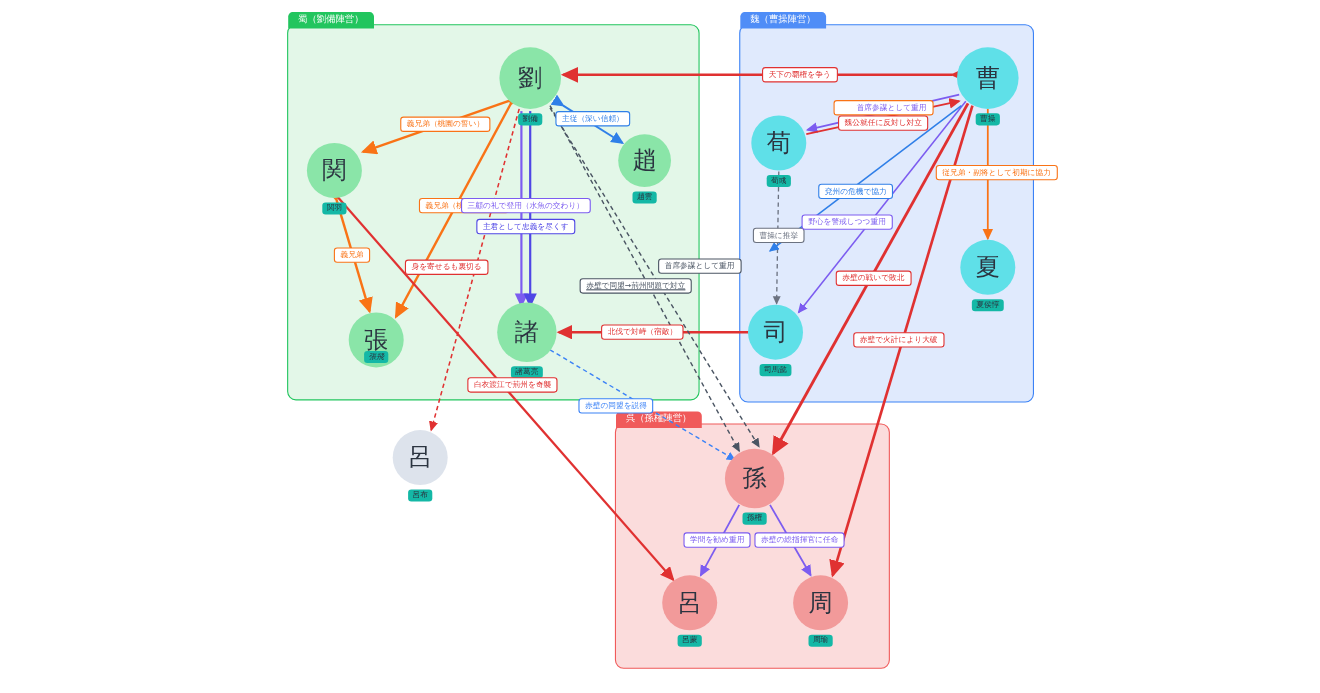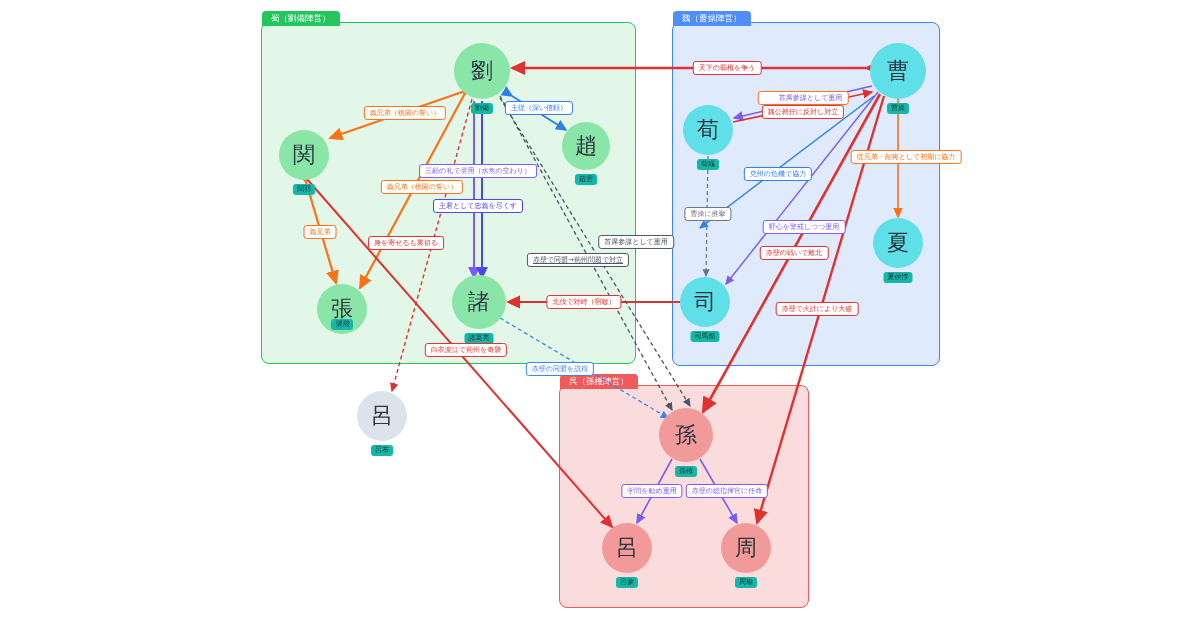--- a/index.html
+++ b/index.html
@@ -117,29 +117,29 @@
       <div class="sublabel" style="left: 746px; top: 577px;">周瑜</div>
       <div class="node" style="left: 357px; top: 391px; width: 50px; height: 50px; background: rgb(221, 227, 236);">呂</div>
       <div class="sublabel" style="left: 382px; top: 445px;">呂布</div>
     </div>
 
   <div id="edge-labels">
       <div class="edge-label" style="left: 700px; top: 68px; color: rgb(224, 49, 49); border: 1px solid rgb(224, 49, 49); margin-left: 27px;">天下の覇権を争う</div>
       <div class="edge-label" style="left: 405px; top: 113px; color: rgb(249, 115, 22); border: 1px solid rgb(249, 115, 22);">義兄弟（桃園の誓い）</div>
       <div class="edge-label" style="left: 422px; top: 187px; color: rgb(249, 115, 22); border: 1px solid rgb(249, 115, 22);">義兄弟（桃園の誓い）</div>
       <div class="edge-label" style="left: 320px; top: 232px; color: rgb(249, 115, 22); border: 1px solid rgb(249, 115, 22);">義兄弟</div>
-      <div class="edge-label" style="left: 478px; top: 171px; color: rgb(124, 92, 240); border: 1px solid rgb(124, 92, 240);">三顧の礼で登用（水魚の交わり）</div>
+      <div class="edge-label" style="left: 478px; top: 187px; color: rgb(124, 92, 240); border: 1px solid rgb(124, 92, 240);">三顧の礼で登用（水魚の交わり）</div>
       <div class="edge-label" style="left: 478px; top: 206px; color: rgb(79, 70, 229); border: 1px solid rgb(79, 70, 229);">主君として忠義を尽くす</div>
       <div class="edge-label" style="left: 539px; top: 108px; color: rgb(47, 127, 232); border: 1px solid rgb(47, 127, 232);">主従（深い信頼）</div>
       <div class="edge-label" style="left: 406px; top: 243px; color: rgb(224, 49, 49); border: 1px solid rgb(224, 49, 49);">身を寄せるも裏切る</div>
       <div class="edge-label" style="left: 803px; top: 98px; color: rgb(124, 92, 240); border: 1px solid rgb(249, 115, 22); padding-left: 20px;">首席参謀として重用</div>
       <div class="edge-label" style="left: 803px; top: 112px; color: rgb(224, 49, 49); border: 1px solid rgb(224, 49, 49);">魏公就任に反対し対立</div>
       <div class="edge-label" style="left: 906px; top: 157px; color: rgb(249, 115, 22); border: 1px solid rgb(249, 115, 22);">従兄弟・副将として初期に協力</div>
       <div class="edge-label" style="left: 708px; top: 214px; color: rgb(107, 114, 128); border: 1px solid rgb(107, 114, 128);">曹操に推挙</div>
-      <div class="edge-label" style="left: 770px; top: 227px; color: rgb(124, 92, 240); border: 1px solid rgb(124, 92, 240); margin-left: 34px;">野心を警戒しつつ重用</div>
+      <div class="edge-label" style="left: 770px; top: 202px; color: rgb(124, 92, 240); border: 1px solid rgb(124, 92, 240);">野心を警戒しつつ重用</div>
       <div class="edge-label" style="left: 778px; top: 174px; color: rgb(47, 127, 232); border: 1px solid rgb(47, 127, 232);">兗州の危機で協力</div>
       <div class="edge-label" style="left: 794px; top: 253px; color: rgb(224, 49, 49); border: 1px solid rgb(224, 49, 49);">赤壁の戦いで敗北</div>
       <div class="edge-label" style="left: 817px; top: 309px; color: rgb(224, 49, 49); border: 1px solid rgb(224, 49, 49);">赤壁で火計により大破</div>
       <div class="edge-label" style="left: 584px; top: 302px; color: rgb(224, 49, 49); border: 1px solid rgb(224, 49, 49);">北伐で対峙（宿敵）</div>
       <div class="edge-label" style="left: 578px; top: 260px; color: rgb(75, 85, 99); border: 1px solid rgb(75, 85, 99); text-decoration: underline;">赤壁で同盟→荊州問題で対立</div>
       <div class="edge-label" style="left: 466px; top: 350px; color: rgb(224, 49, 49); border: 1px solid rgb(224, 49, 49);">白衣渡江で荊州を奇襲</div>
       <div class="edge-label" style="left: 636px; top: 242px; color: rgb(75, 85, 99); border: 1px solid rgb(75, 85, 99);">首席参謀として重用</div>
       <div class="edge-label" style="left: 560px; top: 369px; color: rgb(59, 130, 246); border: 1px solid rgb(59, 130, 246);">赤壁の同盟を説得</div>
       <div class="edge-label" style="left: 652px; top: 491px; color: rgb(124, 92, 240); border: 1px solid rgb(124, 92, 240);">学問を勧め重用</div>
       <div class="edge-label" style="left: 727px; top: 491px; color: rgb(124, 92, 240); border: 1px solid rgb(124, 92, 240);">赤壁の総指揮官に任命</div>

